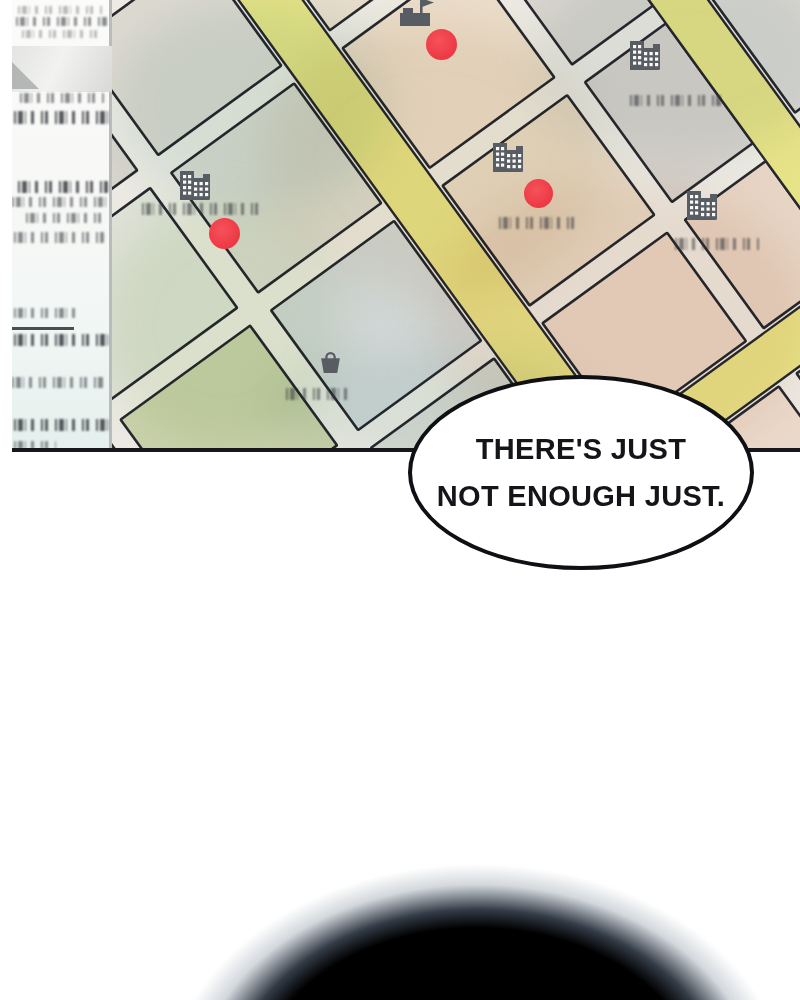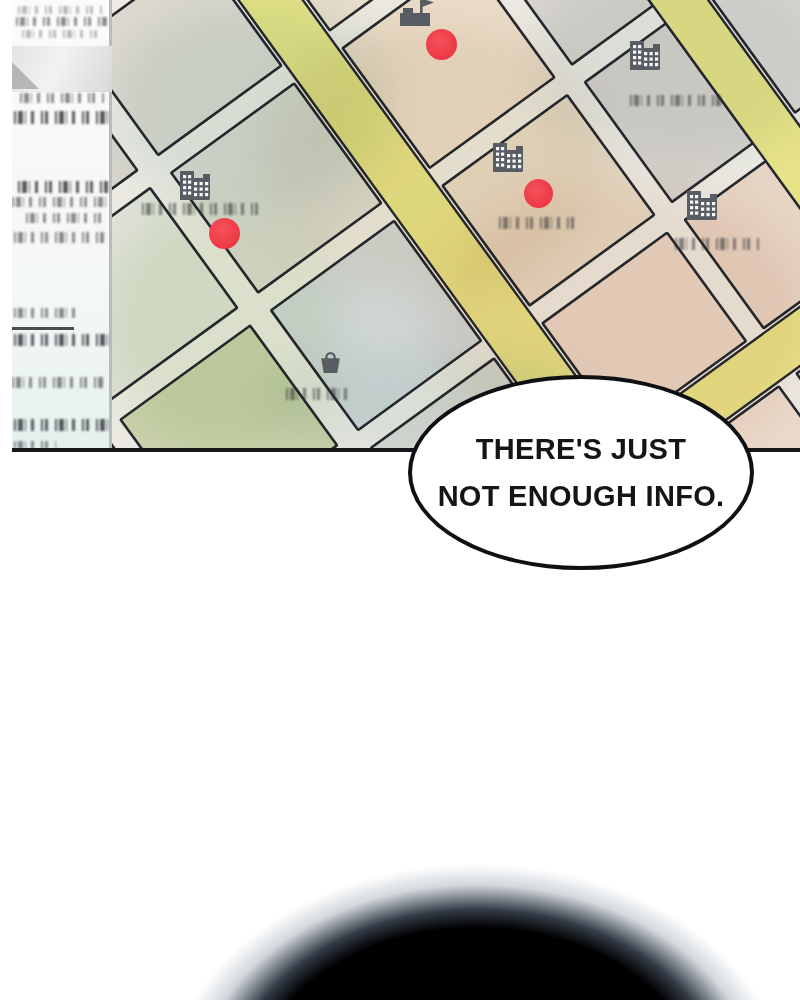--- a/index.html
+++ b/index.html
@@ -154,21 +154,21 @@
       </svg><svg class="poi" width="34" height="32" style="left: 573px; top: 190px;">
         <use href="#sym-bldg" width="34" height="32"></use>
       </svg><svg class="poi" width="27" height="25" style="left: 205px; top: 350px;">
         <use href="#sym-bag" width="27" height="25"></use>
       </svg><div class="dot" style="left: 314px; top: 29px; width: 31px; height: 31px;"></div><div class="dot" style="left: 412px; top: 179px; width: 29px; height: 29px;"></div><div class="dot" style="left: 97px; top: 218px; width: 31px; height: 31px;"></div><div class="barcode" style="left: 30px; top: 203px; width: 118px; height: 12px;"></div><div class="barcode" style="left: 518px; top: 95px; width: 92px; height: 11px;"></div><div class="barcode" style="left: 387px; top: 217px; width: 80px; height: 12px;"></div><div class="barcode" style="left: 563px; top: 238px; width: 84px; height: 12px;"></div><div class="barcode" style="left: 174px; top: 388px; width: 68px; height: 12px;"></div></div>
 
   <div class="separator"></div>
 
   <div class="bubble">
     <span class="txt">THERE'S JUST</span>
-    <span class="txt">NOT ENOUGH INFO.</span>
+    <span class="txt">NOT ENOUGH JUST.</span>
   </div>
 
   <div class="blob"></div>
 </div>
 
 <svg width="0" height="0" style="position:absolute" aria-hidden="true">
   <defs>
     <symbol id="sym-bldg" viewBox="0 0 34 32">
       <rect x="2" y="1" width="14" height="29" fill="#585d63"></rect>
       <rect x="13" y="8" width="19" height="22" rx="1.5" fill="#585d63"></rect>

